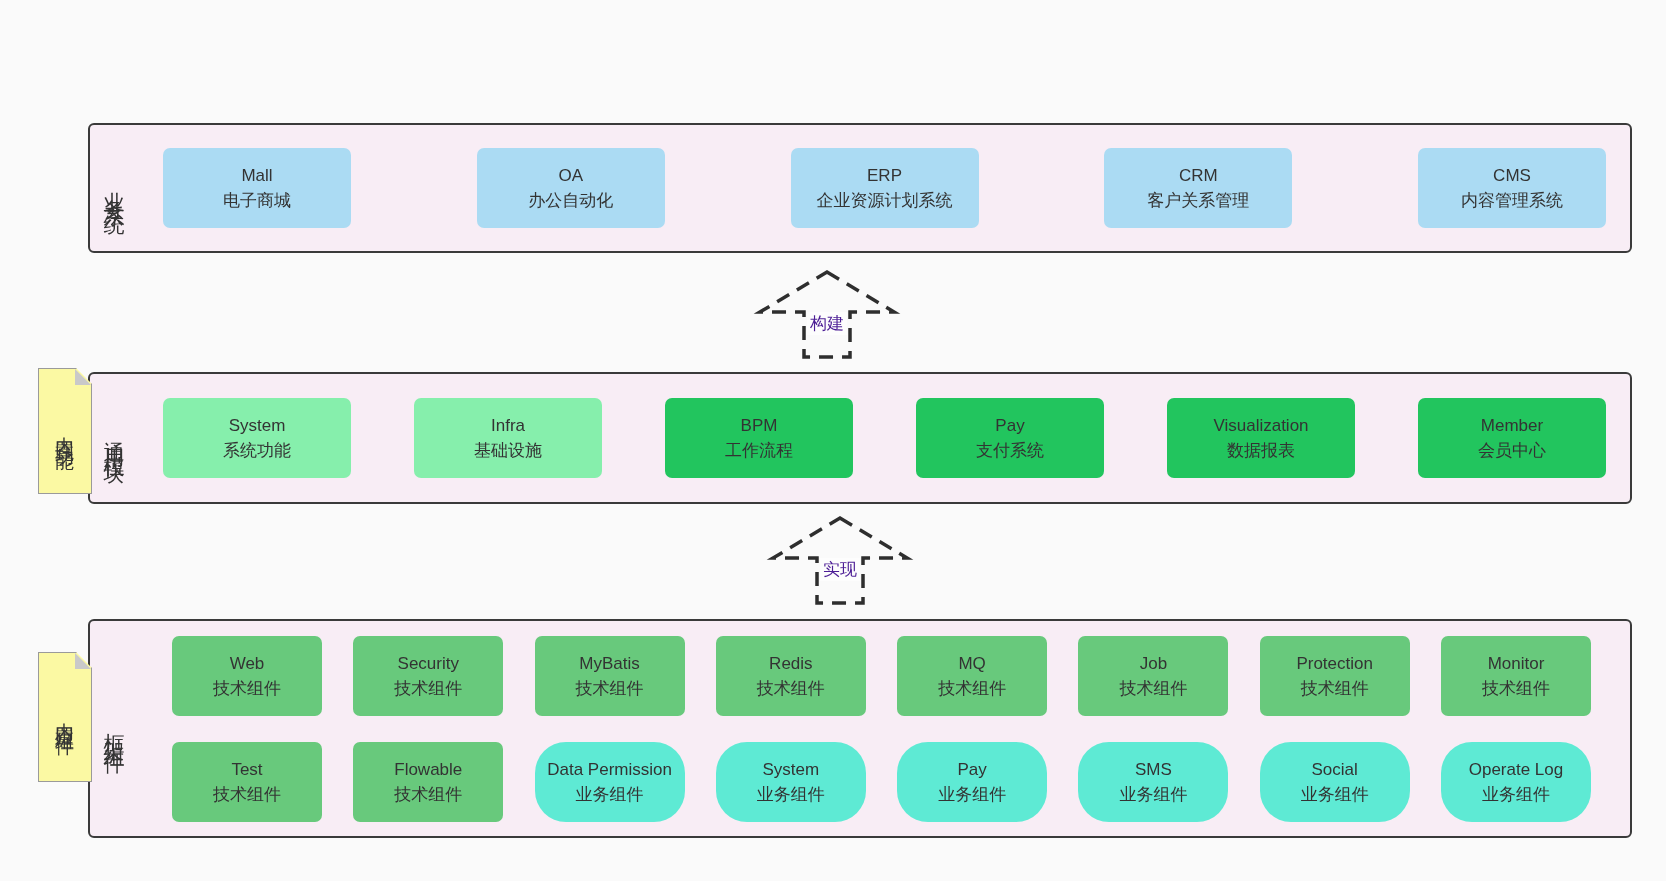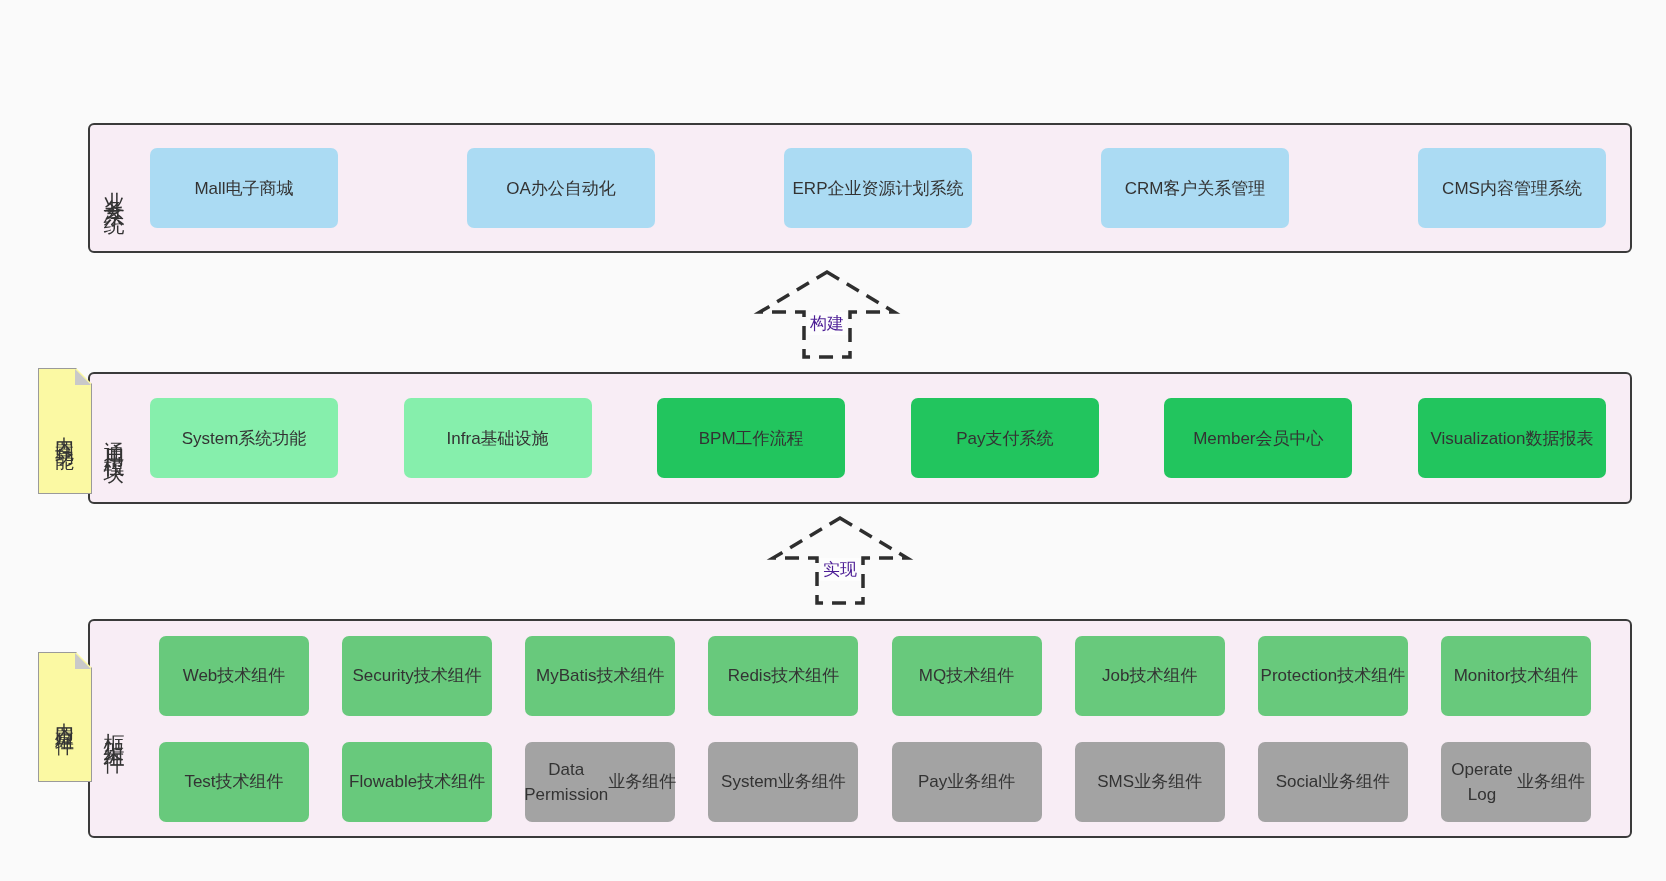--- a/index.html
+++ b/index.html
@@ -29,32 +29,32 @@
   }
 
   .rows{flex:1 1 auto;display:flex;flex-direction:column;gap:26px;align-self:center;}
   .box-row{display:flex;justify-content:space-between;align-items:stretch;}
   #layer-business  .rows{padding:0 24px 0 25px;}
   #layer-modules   .rows{padding:0 24px 0 25px;}
   #layer-components .rows{padding:0 39px 0 34px;}
 
   
   .box{
-    border-radius:7px;display:flex;flex-direction:row;
+    border-radius:7px;display:flex;flex-direction:column;
     align-items:center;justify-content:center;
     text-align:center;box-sizing:border-box;padding:3px 6px;
-    font-size:17px;line-height:25px;color:#333;
+    font-size:17px;line-height:25px;color:#333;margin-left:13px;
   }
   .row-6 .box{width:188px;height:80px;}
   .row-8 .box{width:150px;height:80px;}
   .v-blue{background:#abdbf3;}
   .v-red{background:#86efac;}
   .v-pink{background:#22c55e;}
   .v-green{background:#68c97c;}
-  .v-green-light{background:#a3a3a3;}
+  .v-green-light{background:#5eead4;border-radius:31px;}
   .box-title{white-space:normal;}
   .box-subtitle{white-space:nowrap;}
 
   
   .sticky{
     position:absolute;left:38px;width:54px;background:#fbf9a3;
     border:1px solid #9a9a9a;box-sizing:border-box;z-index:5;
     clip-path:polygon(0 0,calc(100% - 16px) 0,100% 16px,100% 100%,0 100%);
     display:flex;align-items:center;justify-content:center;
   }
@@ -139,26 +139,26 @@
           </div>
           <div class="box v-pink">
             <div class="box-title">BPM</div>
             <div class="box-subtitle">工作流程</div>
           </div>
           <div class="box v-pink">
             <div class="box-title">Pay</div>
             <div class="box-subtitle">支付系统</div>
           </div>
           <div class="box v-pink">
+            <div class="box-title">Visualization</div>
+            <div class="box-subtitle">数据报表</div>
+          </div>
+          <div class="box v-pink">
             <div class="box-title">Member</div>
             <div class="box-subtitle">会员中心</div>
-          </div>
-          <div class="box v-pink">
-            <div class="box-title">Visualization</div>
-            <div class="box-subtitle">数据报表</div>
           </div>
         </div>
       </div>
   </div>
 
   <div class="arrow" id="arrow-implement">
     <svg viewBox="0 0 150 92">
       <polygon points="75,4 142,44 98,44 98,89 52,89 52,44 8,44" fill="#fafafa" stroke="#2e2e2e" stroke-width="3.5" stroke-dasharray="14 9" stroke-linejoin="miter"></polygon>
     </svg>
     <div class="arrow-label">实现</div>

